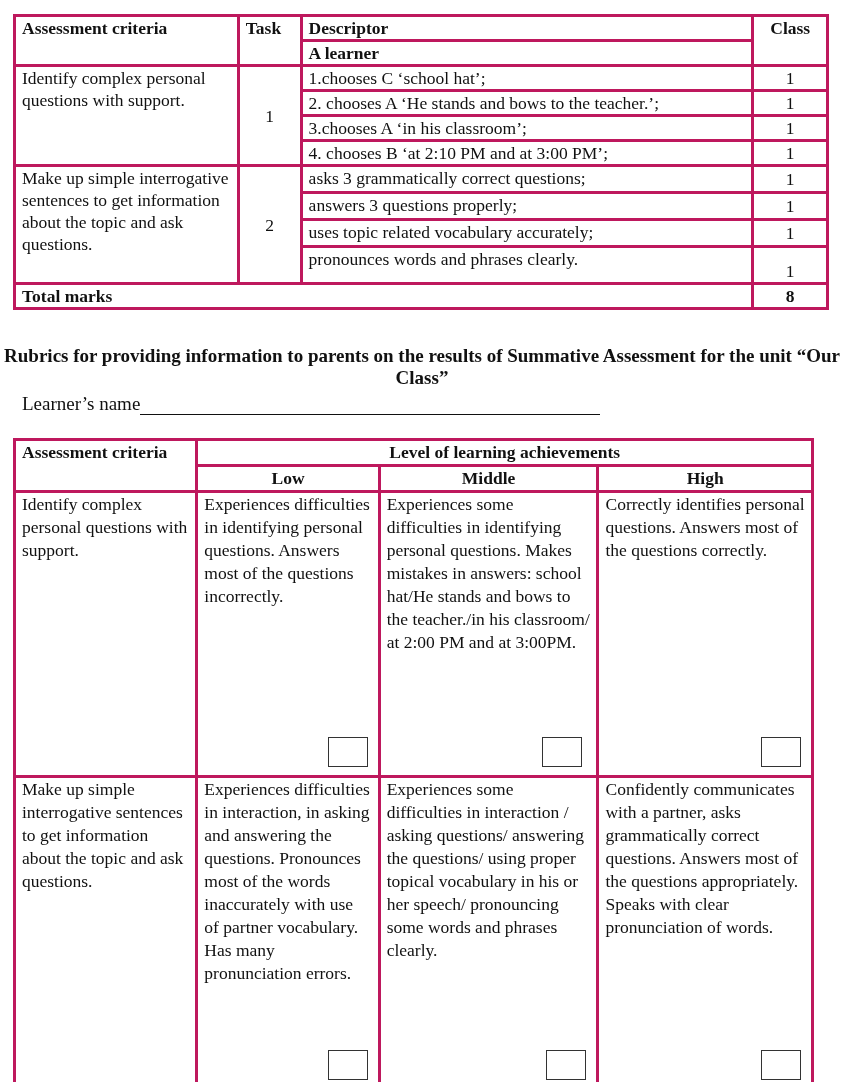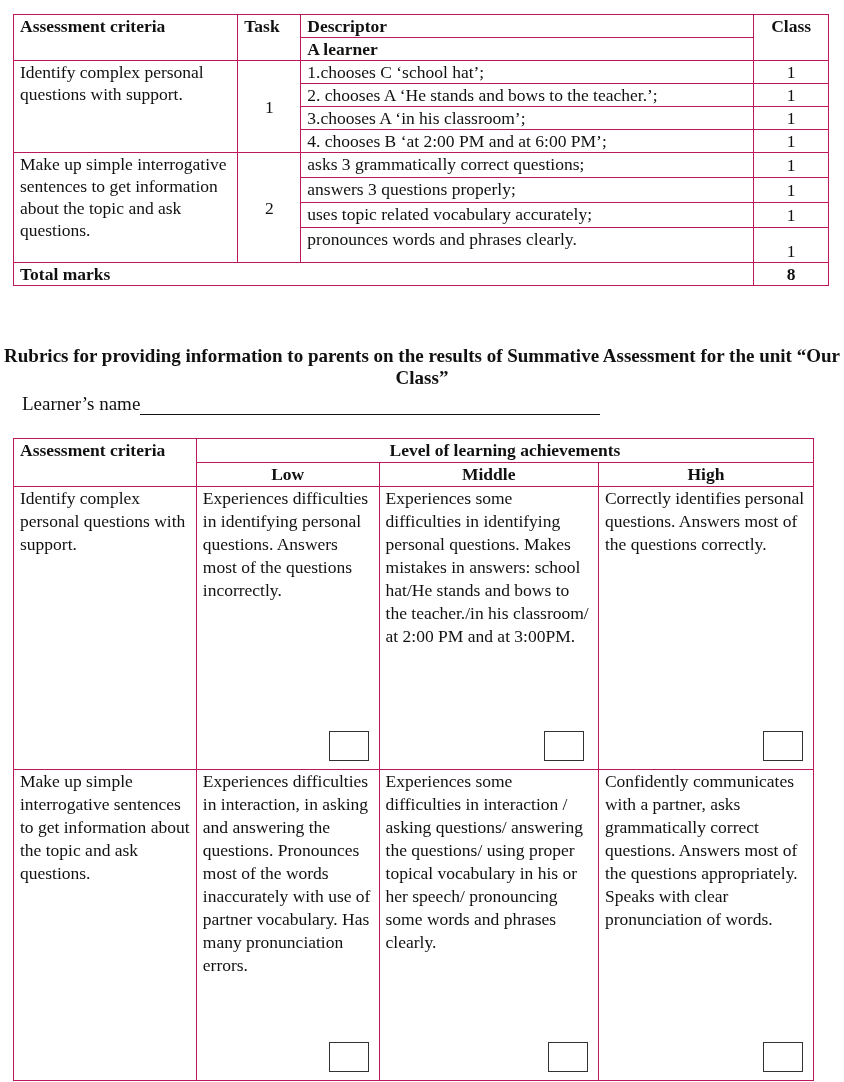--- a/index.html
+++ b/index.html
@@ -1,18 +1,18 @@
 <!DOCTYPE html>
 <html><head>
 <meta charset="utf-8">
 <style>
   html, body { margin: 0; padding: 0; background: #ffffff; }
   body { width: 844px; height: 1082px; position: relative; font-family: "Liberation Serif", "DejaVu Serif", serif; color: #111; font-size: 17.5px; }
   table { border-collapse: collapse; }
-  td, th { border: 1px solid #be185d; vertical-align: top; padding: 0 6px; font-weight: normal; text-align: left; }
+  td, th { border: 3px solid #be185d; vertical-align: top; padding: 0 6px; font-weight: normal; text-align: left; }
   .b { font-weight: bold; }
   .c { text-align: center; }
 
   #t1 { position: absolute; left: 13px; top: 14px; width: 816px; line-height: 22px; }
   #t1 .col-crit { width: 210px; }
   #t1 .col-task { width: 59px; }
   #t1 .col-desc { width: 424px; }
   #t1 .col-mark { width: 70px; }
   #t1 td.vm { vertical-align: middle; }
   #t1 tr.r2 td { height: 24px; }
@@ -60,21 +60,21 @@
   </tr>
   <tr>
     <td>2. chooses A ‘He stands and bows to the teacher.’;</td>
     <td class="c">1</td>
   </tr>
   <tr>
     <td>3.chooses A ‘in his classroom’;</td>
     <td class="c">1</td>
   </tr>
   <tr>
-    <td>4. chooses B ‘at 2:00 PM and at 6:00 PM’;</td>
+    <td>4. chooses B ‘at 2:10 PM and at 3:00 PM’;</td>
     <td class="c">1</td>
   </tr>
 
   <tr class="r2">
     <td rowspan="4">Make up simple interrogative sentences to get information about the topic and ask questions.</td>
     <td rowspan="4" class="c vm">2</td>
     <td>asks 3 grammatically correct questions;</td>
     <td class="c vm">1</td>
   </tr>
   <tr class="r2">

